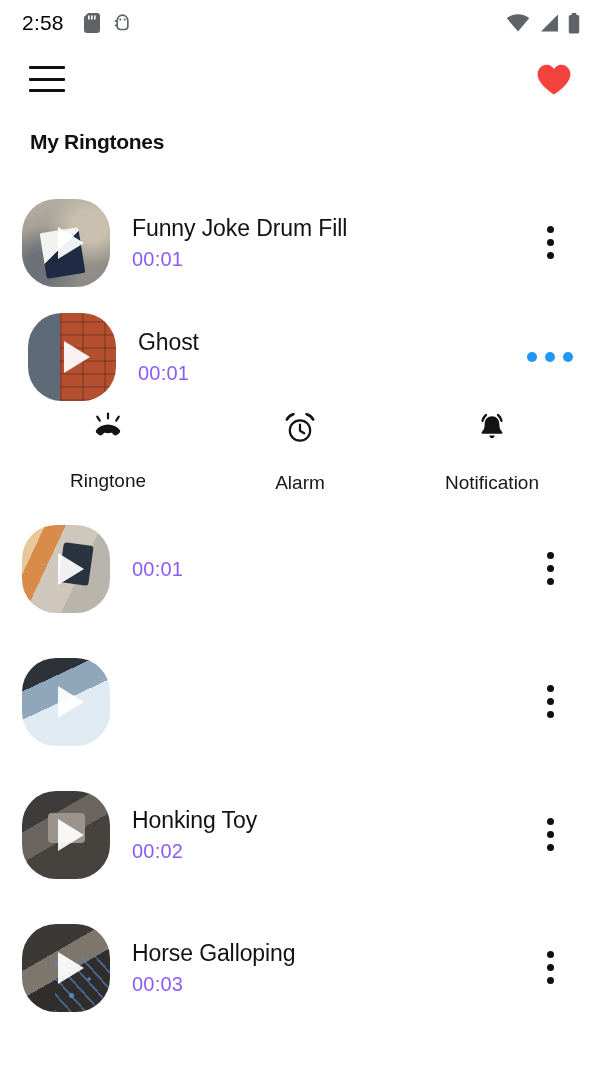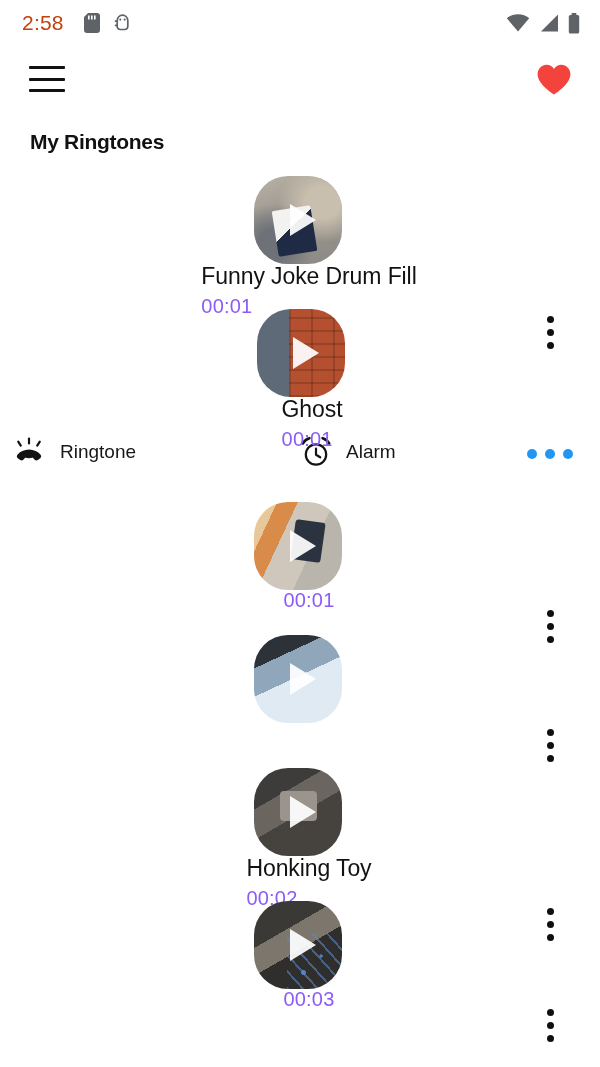--- a/index.html
+++ b/index.html
@@ -14,21 +14,21 @@
   .statusbar {
     height: 46px;
     display: flex;
     align-items: center;
     padding: 0 20px 0 22px;
     color: #5f6368;
   }
   .status-time {
     font-size: 21px;
     letter-spacing: .2px;
-    color: #c2410c;
+    color: #000000;
     font-weight: 400;
   }
   .status-left-icons { display: flex; align-items: center; gap: 14px; margin-left: 20px; }
   .status-right { margin-left: auto; display: flex; align-items: center; gap: 8px; }
   .sb-icon { display: block; }
 
   
   .appbar {
     height: 66px;
     display: flex;
@@ -50,21 +50,20 @@
 
   
   .list { padding-top: 22px; }
 
   .row {
     display: flex;
     align-items: center;
     height: 133px;
     padding: 0 26px 0 22px;
     position: relative;
-    flex-direction: column;
   }
   .thumb-wrap {
     width: 88px; height: 88px;
     border-radius: 34px;
     overflow: hidden;
     position: relative;
     flex: 0 0 auto;
   }
   .thumb-img { position: absolute; inset: 0; }
   .play-tri {
@@ -97,23 +96,23 @@
   .row.expanded { height: 95px; padding-left: 28px; }
 
   
   .actions {
     display: flex;
     padding: 0 12px 10px 12px;
     height: 98px;
   }
   .action {
     flex: 1;
-    display: flex; 
+    display: flex; flex-direction: column;
     align-items: center; justify-content: flex-start;
-    gap: 14px;
+    gap: 28px;
     padding-top: 8px;
     cursor: pointer;
   }
   .action-ico { height: 34px; display:flex; align-items:center; justify-content:center; }
   .action-label { font-size: 19px; color: #171717; letter-spacing: 0; }
 
   
   .ph-sand { background:
       radial-gradient(ellipse at 22% 78%, #6e7278 0 16%, rgba(110,114,120,0) 42%),
       radial-gradient(ellipse at 78% 30%, #c9bfae 0 18%, rgba(201,191,174,0) 46%),
@@ -242,20 +241,31 @@
         <svg width="32" height="32" viewBox="0 0 32 32">
           <circle cx="16" cy="18.5" r="10.2" fill="none" stroke="#131313" stroke-width="2.2"></circle>
           <path d="M16 12.5v6.2l4.2 2.6" fill="none" stroke="#131313" stroke-width="2.2" stroke-linecap="round" stroke-linejoin="round"></path>
           <path d="M2.8 7.5C4.4 4.7 6.8 2.9 9.4 2.2" fill="none" stroke="#131313" stroke-width="2.6" stroke-linecap="round"></path>
           <path d="M29.2 7.5c-1.6-2.8-4-4.6-6.6-5.3" fill="none" stroke="#131313" stroke-width="2.6" stroke-linecap="round"></path>
         </svg>
       </div>
       <div class="action-label">Alarm</div>
     </div>
 
+    <div class="action">
+      <div class="action-ico">
+        <svg width="34" height="32" viewBox="0 0 34 32">
+          <path d="M17 4.2c-4.4 0-7.3 3.3-7.3 7.6 0 5.4-1.9 7-3 8.3-.5.6-.1 1.6.8 1.6h19c.9 0 1.3-1 .8-1.6-1.1-1.3-3-2.9-3-8.3 0-4.3-2.9-7.6-7.3-7.6z" fill="#131313"></path>
+          <path d="M14.3 23.4c.2 1.7 1.4 2.8 2.7 2.8s2.5-1.1 2.7-2.8z" fill="#131313"></path>
+          <path d="M7.5 8.8C8.1 6.4 9.3 4.4 11 3" fill="none" stroke="#131313" stroke-width="2.3" stroke-linecap="round"></path>
+          <path d="M26.5 8.8C25.9 6.4 24.7 4.4 23 3" fill="none" stroke="#131313" stroke-width="2.3" stroke-linecap="round"></path>
+        </svg>
+      </div>
+      <div class="action-label">Notification</div>
+    </div>
 
   </div>
 
   <div class="row">
     <div class="thumb-wrap">
       <div class="thumb-img ph-blonde"></div>
       <div class="play-tri"></div>
     </div>
     <div class="row-text">
       <div class="row-dur">00:01</div>
@@ -294,20 +304,21 @@
       <div class="dot"></div>
     </div>
   </div>
 
   <div class="row">
     <div class="thumb-wrap">
       <div class="thumb-img ph-doodle"></div>
       <div class="play-tri"></div>
     </div>
     <div class="row-text">
+      <div class="row-title">Horse Galloping</div>
       <div class="row-dur">00:03</div>
     </div>
     <div class="row-menu">
       <div class="dot"></div>
       <div class="dot"></div>
       <div class="dot"></div>
     </div>
   </div>
 
 </div>

